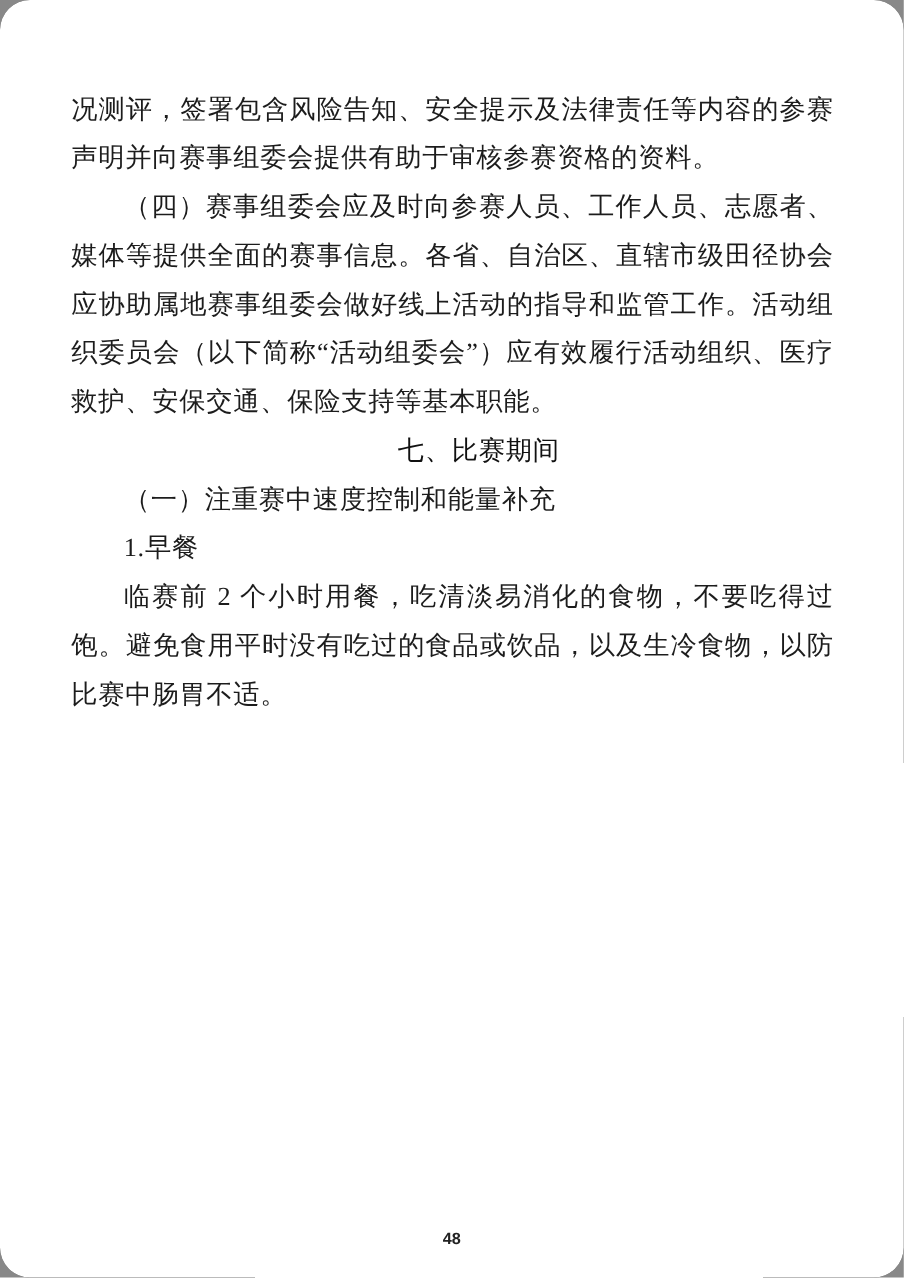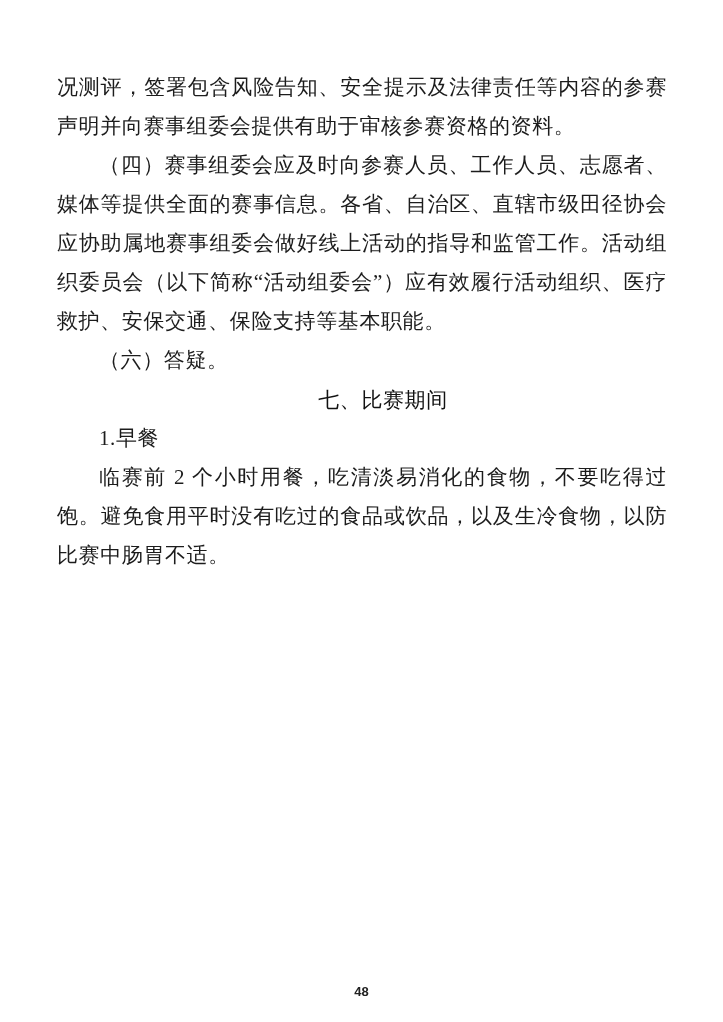--- a/index.html
+++ b/index.html
@@ -1,15 +1,15 @@
 <!DOCTYPE html>
 <html><head>
 <meta charset="utf-8">
 <style>
-  * { margin: 0; padding: 0; box-sizing: border-box; }
+  * { margin: 0; padding: 0; box-sizing: border-box; border-radius: 24px; }
 
   html, body {
     background: #888;
     font-family: "Liberation Serif", "DejaVu Serif", serif;
   }
 
   .page {
     position: relative;
     width: 723px;
     height: 1022px;
@@ -70,24 +70,24 @@
 
 <div class="page">
 
   <div class="content">
 
     <p class="para">况测评，签署包含风险告知、安全提示及法律责任等内容的参赛声明并向赛事组委会提供有助于审核参赛资格的资料。</p>
 
     <p class="para indent">（四）赛事组委会应及时向参赛人员、工作人员、志愿者、媒体等提供全面的赛事信息。各省、自治区、直辖市级田径协会应协助属地赛事组委会做好线上活动的指导和监管工作。活动组织委员会（以下简称“活动组委会”）应有效履行活动组织、医疗救护、安保交通、保险支持等基本职能。</p>
 
 
-    <p class="para indent">（六）答疑。</p>
 
     <h2 class="heading">七、比赛期间</h2>
 
+    <p class="para indent">（一）注重赛中速度控制和能量补充</p>
 
     <p class="para indent">1.早餐</p>
 
     <p class="para indent">临赛前 2 个小时用餐，吃清淡易消化的食物，不要吃得过饱。避免食用平时没有吃过的食品或饮品，以及生冷食物，以防比赛中肠胃不适。</p>
 
 
   </div>
 
   <div class="footer">
     <span class="page-number">48</span>

